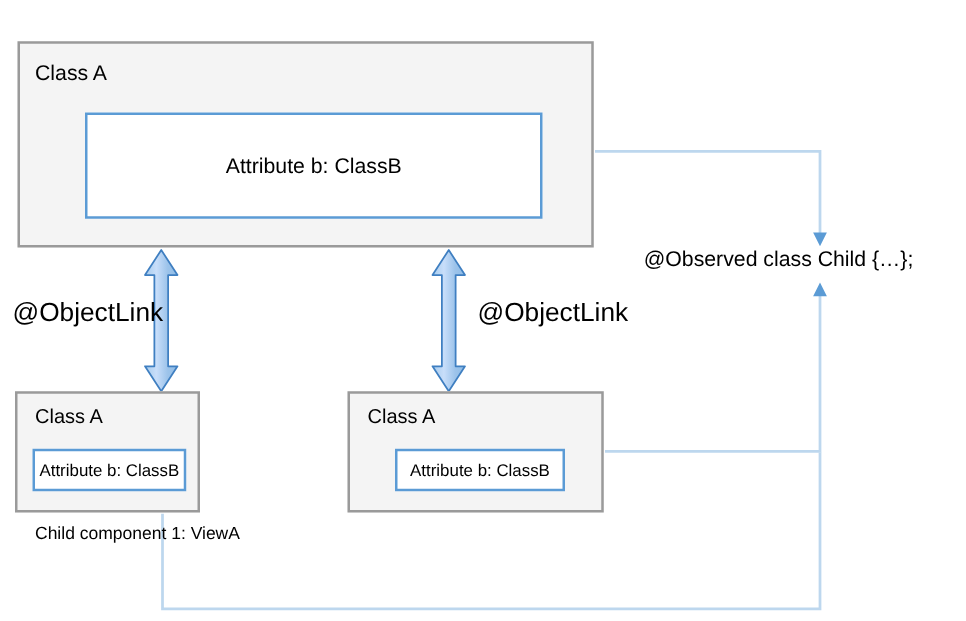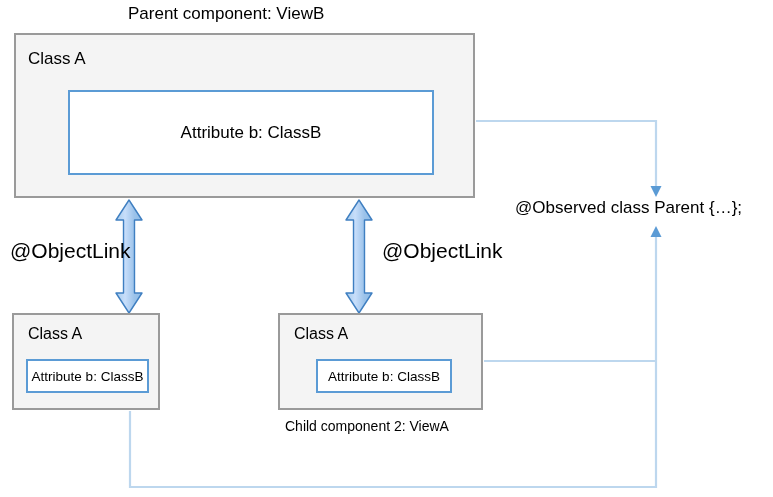--- a/index.html
+++ b/index.html
@@ -154,43 +154,42 @@
     <g>
       <path d="M 359 200
                L 372 220 L 364.5 220
                L 364.5 293 L 372 293
                L 359 313
                L 346 293 L 353.5 293
                L 353.5 220 L 346 220 Z" fill="url(#arrowGrad)" stroke="#3f7fc1" stroke-width="1.4" stroke-linejoin="round"></path>
     </g>
   </svg>
 
-  <div class="lbl" id="parent-title">Parent component: ViewB</div>
 
   <div id="parent-box">
     <div id="parent-class-label">Class A</div>
     <div id="parent-attr-box">
       <span>Attribute b: ClassB</span>
     </div>
   </div>
 
   <div class="lbl objectlink-label" id="objectlink-left">@ObjectLink</div>
 
   <div class="lbl objectlink-label" id="objectlink-right">@ObjectLink</div>
 
   <div class="child-box" id="child1-box">
     <div class="child-class-label">Class A</div>
     <div class="child-attr-box" id="child1-attr-box">
       <span>Attribute b: ClassB</span>
     </div>
   </div>
+  <div class="lbl child-caption" id="child1-caption">Child component 1: ViewA</div>
 
   <div class="child-box" id="child2-box">
     <div class="child-class-label">Class A</div>
     <div class="child-attr-box" id="child2-attr-box">
       <span>Attribute b: ClassB</span>
     </div>
   </div>
-  <div class="lbl child-caption" id="child2-caption">Child component 2: ViewA</div>
 
-  <div class="lbl" id="observed-label">@Observed class Parent {…};</div>
+  <div class="lbl" id="observed-label">@Observed class Child {…};</div>
 
 </div>
 
 </body></html>

